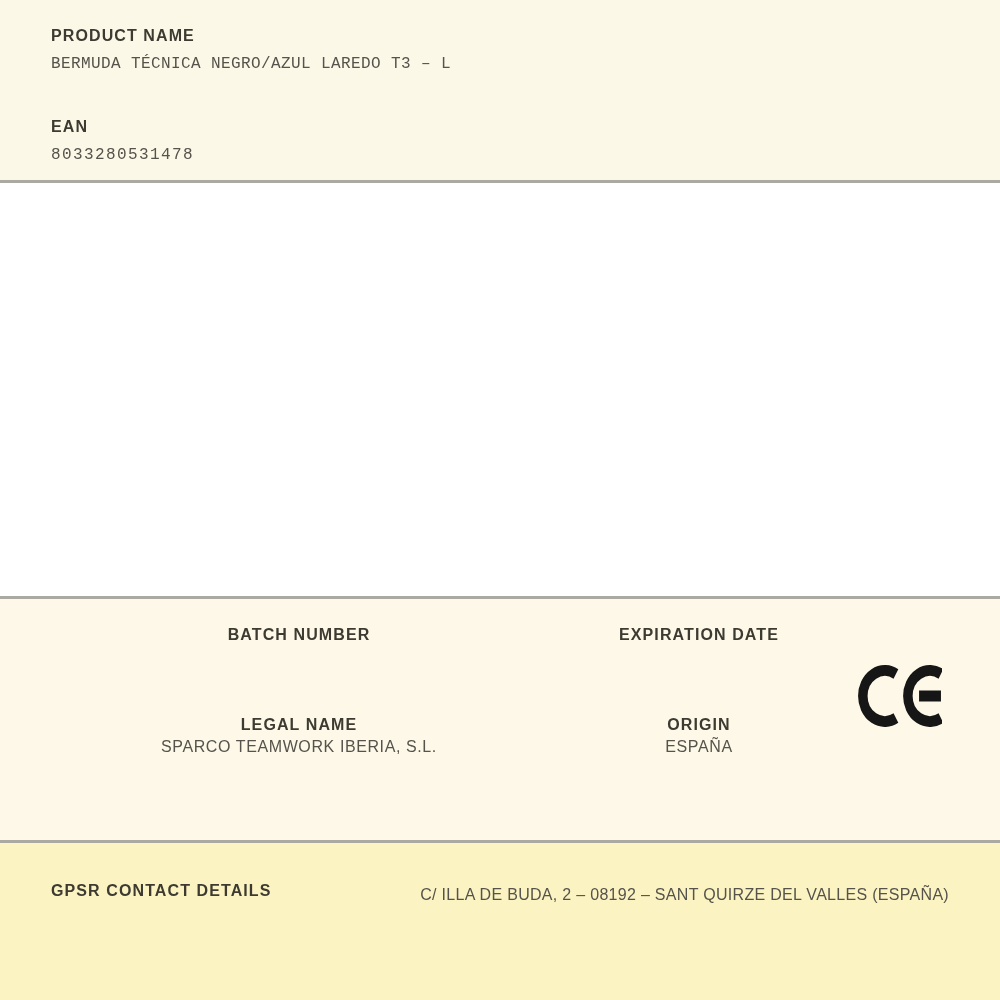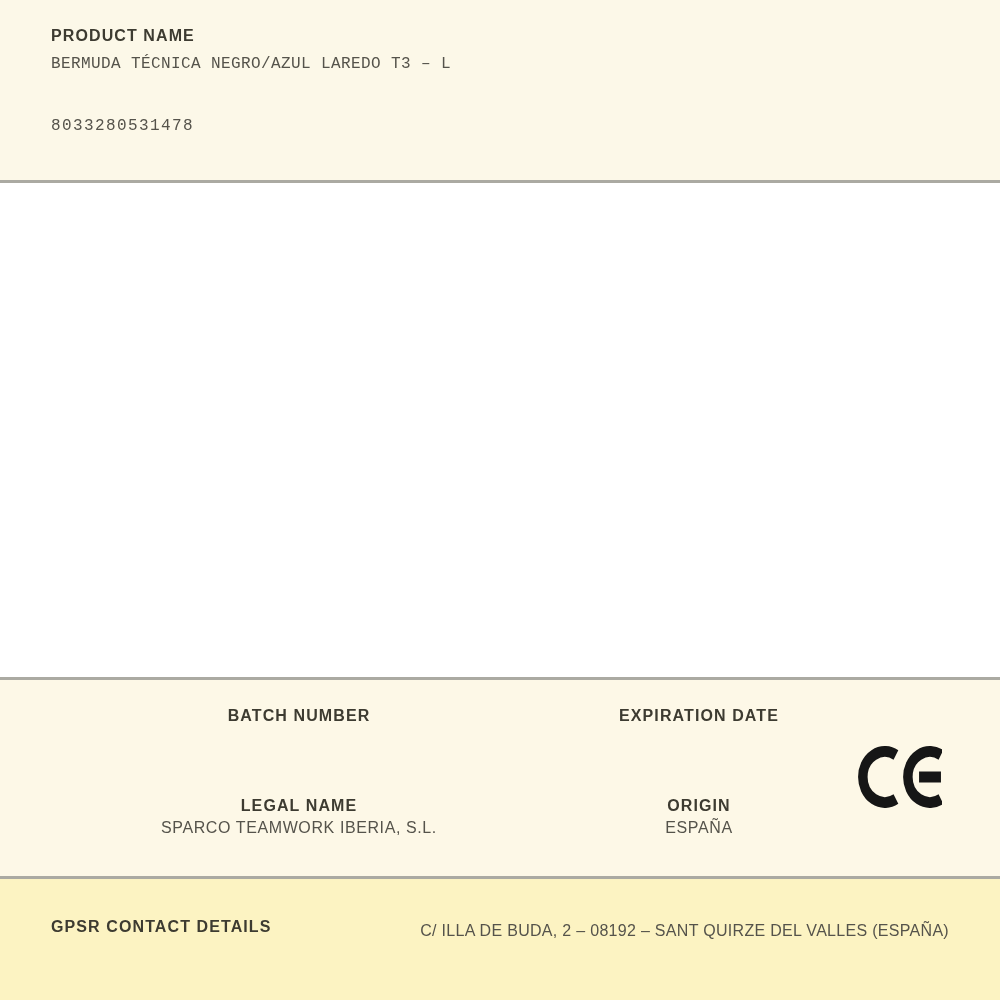--- a/index.html
+++ b/index.html
@@ -49,21 +49,21 @@
 
   
   .sec-blank {
     flex: 1 1 auto;
     background: #ffffff;
   }
 
   
   .sec-info {
     flex: 0 0 auto;
-    height: 196px;
+    height: 241px;
     background: #fdf8e7;
     position: relative;
     box-sizing: border-box;
   }
   .info-grid {
     display: flex;
     padding-left: 99px;
     padding-top: 26px;
   }
   .info-col {
@@ -90,21 +90,21 @@
     position: absolute;
     top: 66px;
     right: 58px;
     width: 84px;
     height: 62px;
   }
 
   
   .sec-footer {
     flex: 0 0 auto;
-    height: 121px;
+    height: 157px;
     background: #fcf3c2;
     box-sizing: border-box;
     padding: 38px 51px 0 51px;
     display: flex;
     justify-content: space-between;
     align-items: flex-start;
   }
   .f-heading {
     font-size: 16px;
     font-weight: 700;
@@ -125,20 +125,21 @@
     white-space: nowrap;
   }
 </style>
 </head>
 <body>
 
 <div class="sec-header">
   <div class="h-label">PRODUCT NAME</div>
   <div class="h-value">BERMUDA TÉCNICA NEGRO/AZUL LAREDO T3 – L</div>
   <div class="h-gap"></div>
+  <div class="h-label">EAN</div>
   <div class="h-value ean-value">8033280531478</div>
 </div>
 
 <div class="divider"></div>
 
 <div class="sec-blank"></div>
 
 <div class="divider"></div>
 
 <div class="sec-info">

